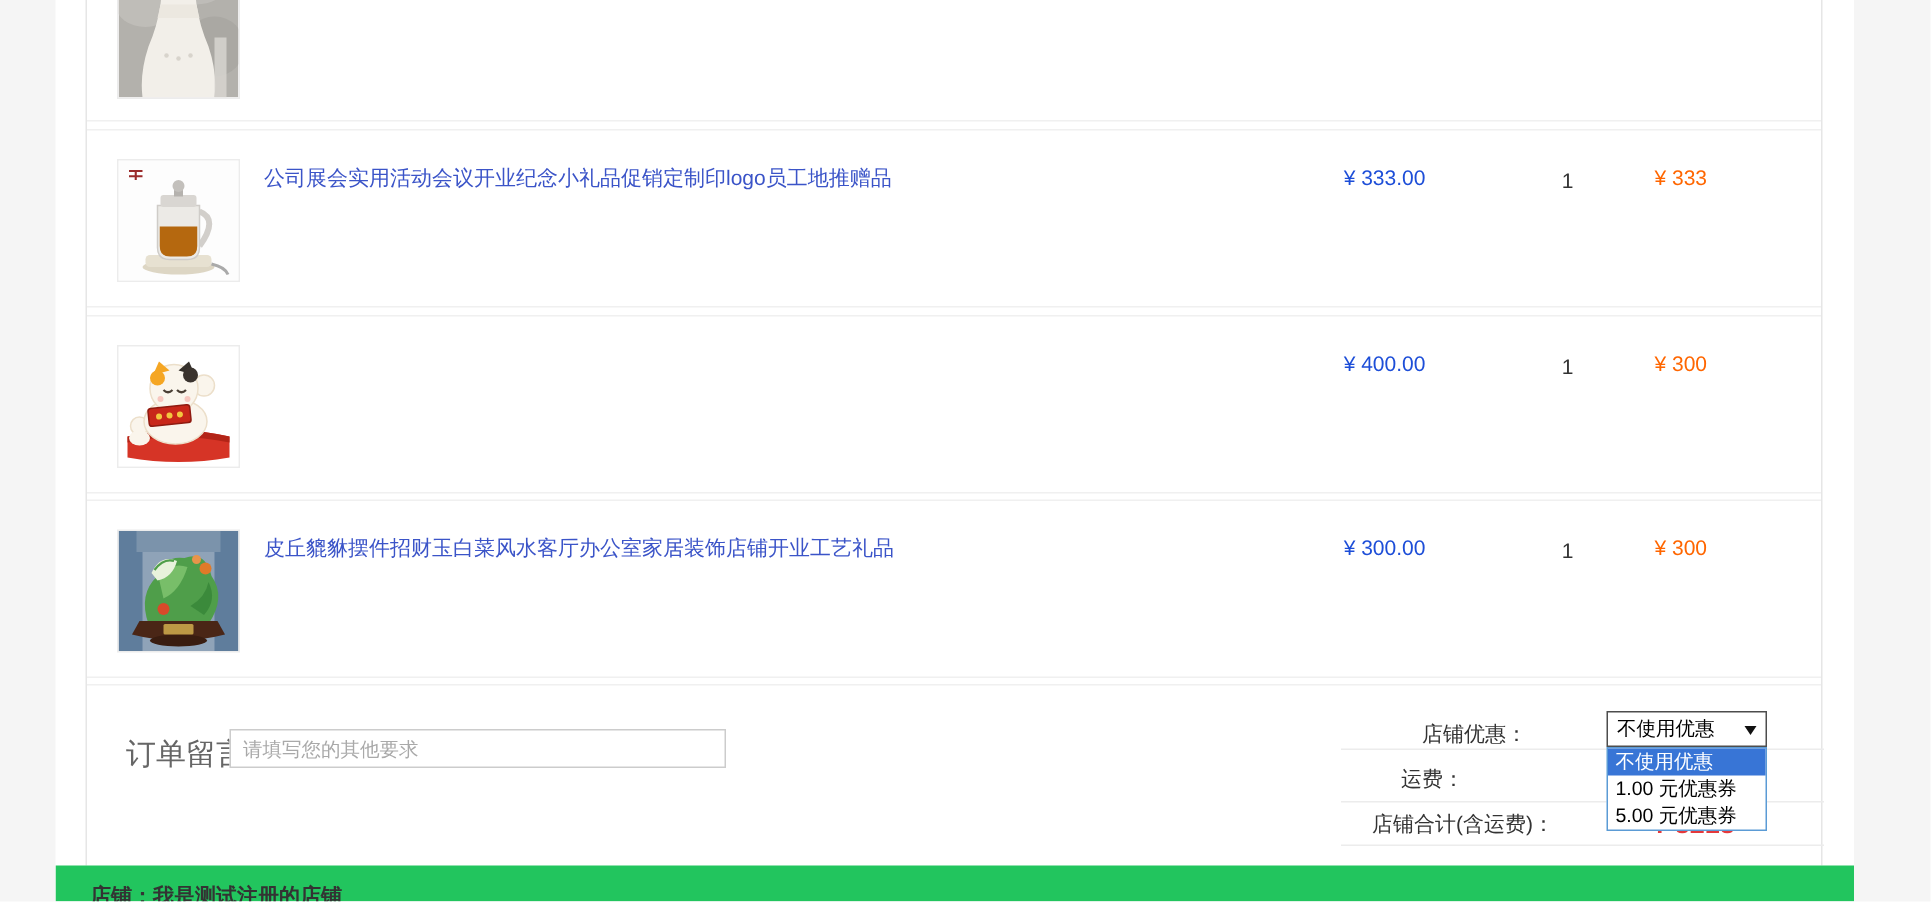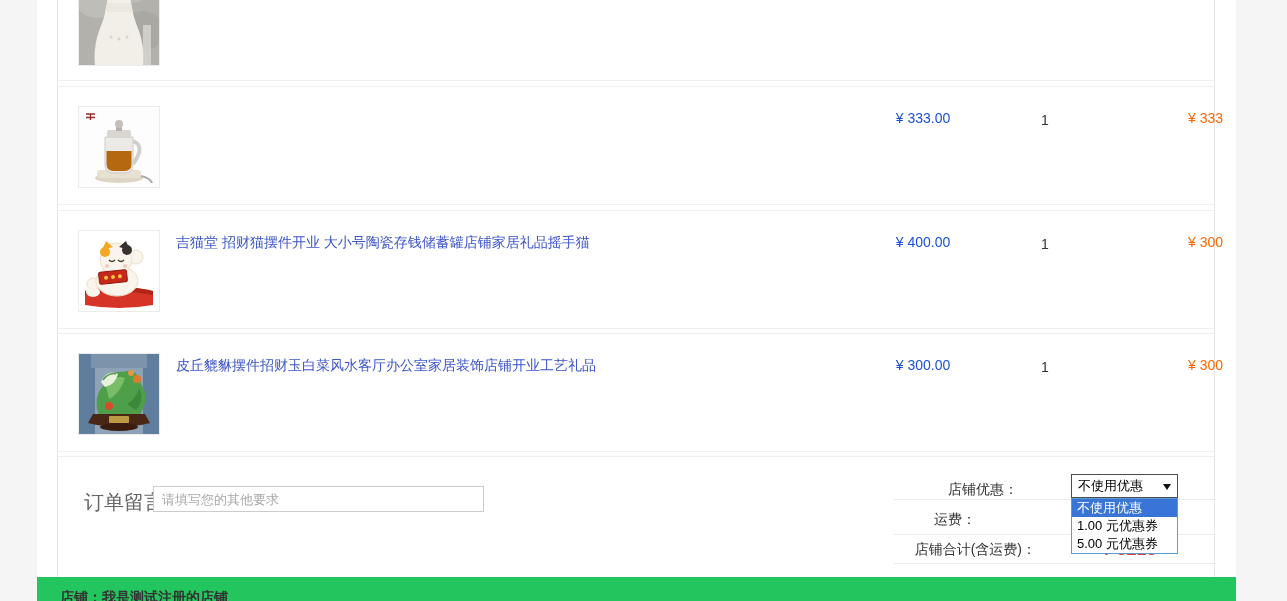--- a/index.html
+++ b/index.html
@@ -16,21 +16,21 @@
   .row2{top:86px;height:119px;border-top:1px solid #f0f0f0;border-bottom:1px solid #f0f0f0;}
   .row3{top:210px;height:119px;border-top:1px solid #f0f0f0;border-bottom:1px solid #f0f0f0;}
   .row4{top:333px;height:119px;border-top:1px solid #f0f0f0;border-bottom:1px solid #f0f0f0;}
   .pimg{position:absolute;left:20px;top:19px;width:80px;height:80px;border:1px solid #ececec;background:#fff;overflow:hidden;cursor:pointer;}
   .row1 .pimg{top:-16px;}
   .pimg svg{display:block;}
   .ptitle{position:absolute;left:118px;top:23px;max-width:660px;white-space:nowrap;overflow:hidden;
     font-size:14px;color:#3b54c8;cursor:pointer;}
   .pprice{position:absolute;left:800px;top:23px;width:130px;text-align:center;font-size:14px;color:#1d4ed8;}
   .pqty{position:absolute;left:955px;top:25px;width:64px;text-align:center;font-size:14px;color:#333;}
-  .psub{position:absolute;left:1045px;top:23px;width:120px;text-align:right;font-size:14px;color:#ff6600;}
+  .psub{position:absolute;left:1045px;top:23px;width:120px;text-align:left;font-size:14px;color:#ff6600;}
   .bottom-section{position:absolute;left:0;top:456px;width:100%;height:121px;box-sizing:border-box;
     border-top:1px solid #f0f0f0;background:#fff;}
   .note-label{position:absolute;left:26px;top:32px;font-size:20px;color:#666;}
   .note-input{position:absolute;left:95px;top:29px;width:331px;height:26px;box-sizing:border-box;
     border:1px solid #ccc;padding:0 8px;font-size:13px;color:#000000;outline:none;}
   .note-input::placeholder{color:#a9a9a9;}
   .summary{position:absolute;left:836px;top:0;width:322px;height:121px;}
   .srow{position:absolute;left:0;right:0;border-bottom:1px solid #ececec;}
   .srow-1{top:0;height:42px;}
   .srow-2{top:42px;height:35px;}
@@ -87,20 +87,21 @@
           <rect x="18" y="63" width="44" height="8" rx="3" fill="#e7e1d1"></rect>
           <path d="M54 34 q13 5 0 23" stroke="#d2cfcb" stroke-width="4" fill="none"></path>
           <path d="M26 30 h28 v28 q0 8 -8 8 h-12 q-8 0 -8 -8 Z" fill="#eceae6" stroke="#cfccc8"></path>
           <path d="M27.5 44 h25 v13 q0 7 -7 7 h-11 q-7 0 -7 -7 Z" fill="#b5680f"></path>
           <rect x="28" y="23" width="24" height="8" rx="2" fill="#d9d6d2"></rect>
           <rect x="37" y="19" width="6" height="5" fill="#b5b2ae"></rect>
           <circle cx="40" cy="17" r="4" fill="#c3c0bc"></circle>
           <path d="M62 69 q9 2 11 7" stroke="#aaa" stroke-width="2" fill="none"></path>
         </svg>
       </div>
+      <div class="ptitle">公司展会实用活动会议开业纪念小礼品促销定制印logo员工地推赠品</div>
       <div class="pprice">¥ 333.00</div>
       <div class="pqty">1</div>
       <div class="psub">¥ 333</div>
     </div>
 
     <div class="prow row3">
       <div class="pimg">
         <svg viewBox="0 0 80 80" width="80" height="80">
           <rect width="80" height="80" fill="#ffffff"></rect>
           <path d="M6 60 Q40 52 74 60 L74 74 Q40 80 6 74 Z" fill="#d63426"></path>
@@ -118,21 +119,20 @@
           <circle cx="28" cy="35" r="2" fill="#f7c8c0"></circle>
           <circle cx="46" cy="35" r="2" fill="#f7c8c0"></circle>
           <g transform="rotate(-6 34 46)">
             <rect x="20" y="40" width="28" height="12" rx="2" fill="#c8271a" stroke="#8f1a10"></rect>
             <circle cx="27" cy="46" r="2" fill="#f3c73f"></circle>
             <circle cx="34" cy="46" r="2" fill="#f3c73f"></circle>
             <circle cx="41" cy="46" r="2" fill="#f3c73f"></circle>
           </g>
         </svg>
       </div>
-      <div class="ptitle">吉猫堂 招财猫摆件开业 大小号陶瓷存钱储蓄罐店铺家居礼品摇手猫</div>
       <div class="pprice">¥ 400.00</div>
       <div class="pqty">1</div>
       <div class="psub">¥ 300</div>
     </div>
 
     <div class="prow row4">
       <div class="pimg">
         <svg viewBox="0 0 80 80" width="80" height="80">
           <rect width="80" height="80" fill="#8fa3b8"></rect>
           <rect x="0" y="0" width="16" height="80" fill="#5f7d9c"></rect>

